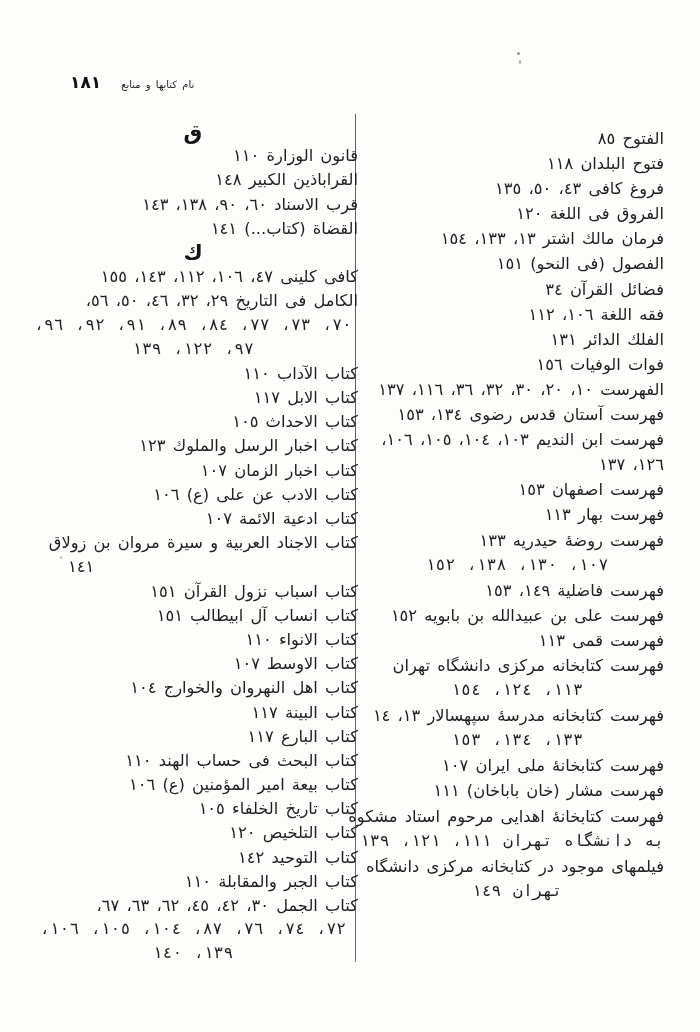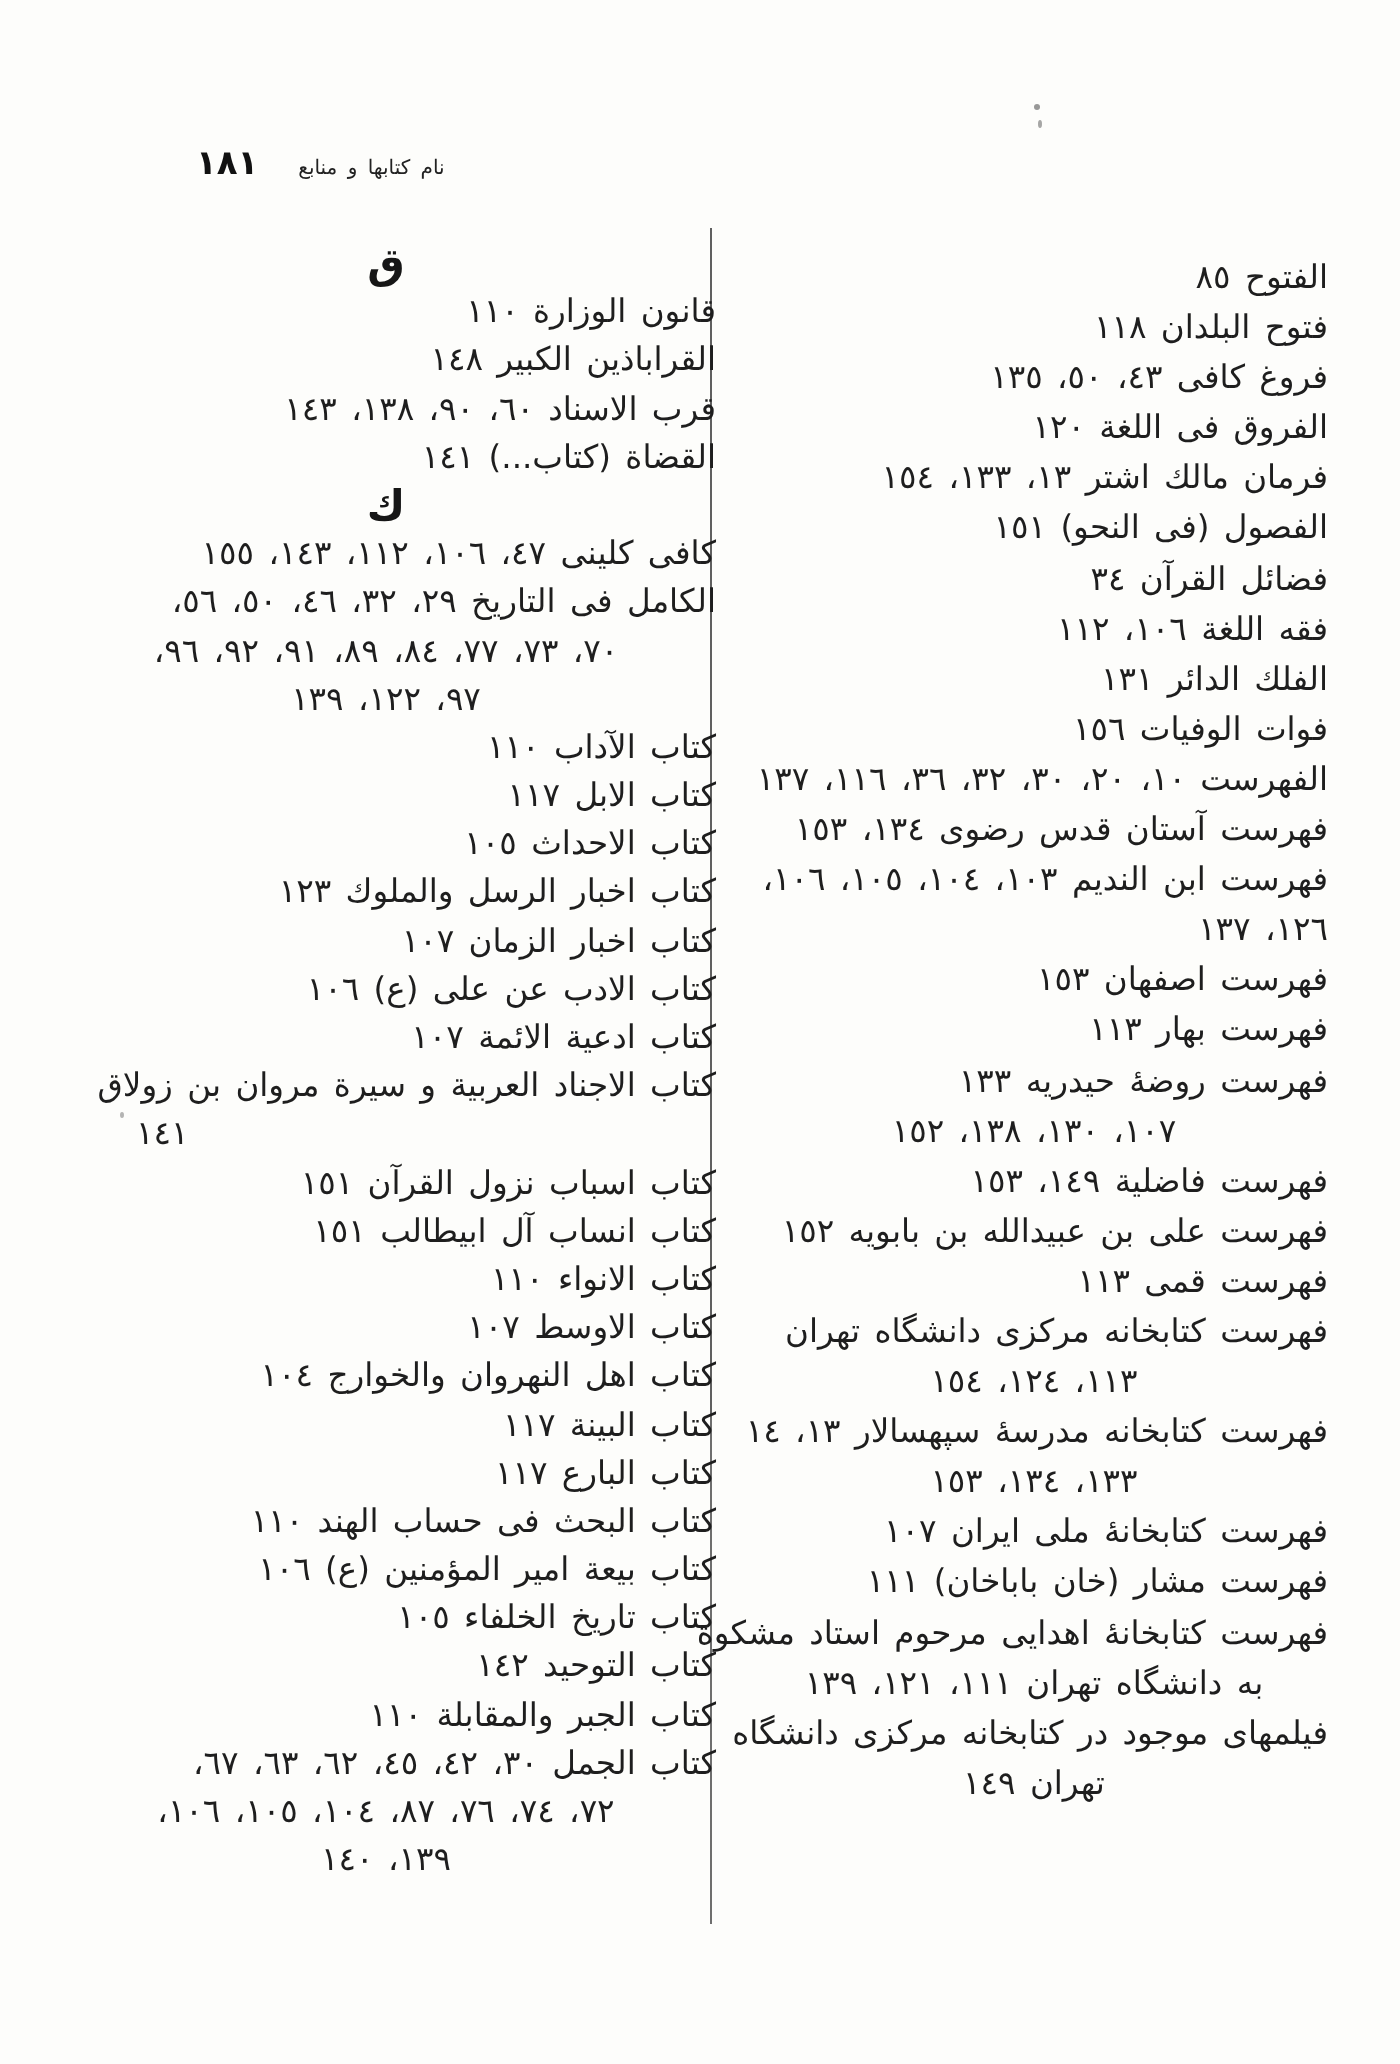--- a/index.html
+++ b/index.html
@@ -10,40 +10,40 @@
     color:#1d1d1d;
   }
   .page{position:absolute;inset:0;background:#fdfdfb;}
   
   .header{
     position:absolute;left:70px;top:72px;
     direction:rtl;display:flex;align-items:baseline;gap:20px;
     white-space:nowrap;
   }
   .header .title{font-size:10px;letter-spacing:.2px;word-spacing:2px;color:#222;}
-  .header .pagenum{font-size:17px;font-weight:bold;color:#111;margin-left:28px;}
+  .header .pagenum{font-size:17px;font-weight:bold;color:#111;}
   
   .divider{
     position:absolute;left:355px;top:114px;width:1px;height:848px;
     background:linear-gradient(#444 0 70%, #555 70% 100%);
     opacity:.85;
   }
   
   .col{
     position:absolute;direction:rtl;
   }
   .col .line{
     white-space:nowrap;text-align:right;
     font-size:16.3px;word-spacing:2px;color:#1e1e1e;
   }
   .left-col{left:28px;top:120px;width:330px;}
   .left-col .line{height:24.2px;line-height:24.2px;}
   .right-col{left:370px;top:126px;width:294px;}
   .right-col .line{height:25.1px;line-height:25.1px;}
-  .line.center{text-align:center;}
+  .line.center{text-align:center;font-family:Liberation Mono, monospace;}
   .left-col .line.left{text-align:left;padding-left:40px;}
   .right-col .line.left{text-align:right;padding-left:14px;}
   .line.heading{
     text-align:center;font-size:21px;font-weight:bold;color:#161616;
   }
   
   .speck{position:absolute;background:#6c6c6c;border-radius:50%;}
   .speck.s1{left:517px;top:52px;width:3px;height:3px;opacity:.7;}
   .speck.s2{left:519px;top:60px;width:2px;height:4px;opacity:.6;}
   .speck.s3{left:60px;top:556px;width:2px;height:3px;opacity:.5;}
@@ -117,20 +117,21 @@
       <div class="line">كتاب اسباب نزول القرآن ١٥١</div>
       <div class="line">كتاب انساب آل ابيطالب ١٥١</div>
       <div class="line">كتاب الانواء ١١٠</div>
       <div class="line">كتاب الاوسط ١٠٧</div>
       <div class="line">كتاب اهل النهروان والخوارج ١٠٤</div>
       <div class="line">كتاب البينة ١١٧</div>
       <div class="line">كتاب البارع ١١٧</div>
       <div class="line">كتاب البحث فى حساب الهند ١١٠</div>
       <div class="line">كتاب بيعة امير المؤمنين (ع) ١٠٦</div>
       <div class="line">كتاب تاريخ الخلفاء ١٠٥</div>
+      <div class="line">كتاب التلخيص ١٢٠</div>
       <div class="line">كتاب التوحيد ١٤٢</div>
       <div class="line">كتاب الجبر والمقابلة ١١٠</div>
       <div class="line">كتاب الجمل ٣٠، ٤٢، ٤٥، ٦٢، ٦٣، ٦٧،</div>
       <div class="line center">٧٢، ٧٤، ٧٦، ٨٧، ١٠٤، ١٠٥، ١٠٦،</div>
       <div class="line center">١٣٩، ١٤٠</div>
     </div>
 
   <div class="speck s1"></div>
   <div class="speck s2"></div>
   <div class="speck s3"></div>

